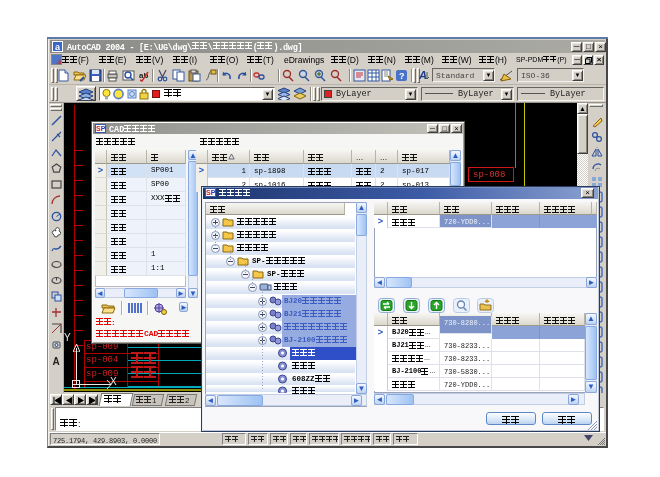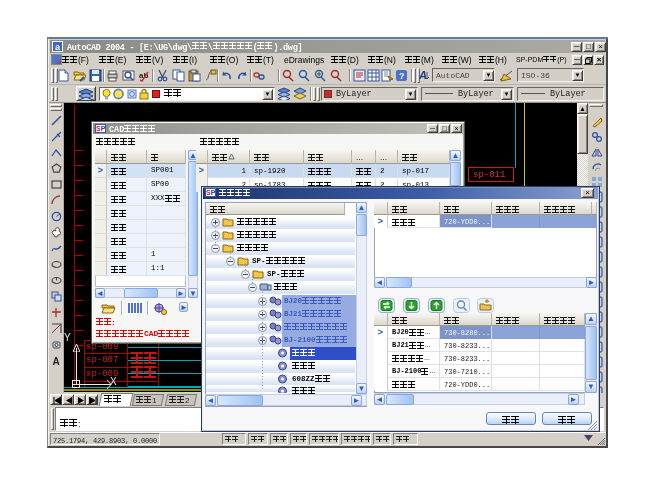--- a/index.html
+++ b/index.html
@@ -205,21 +205,21 @@
 <div class="ab " style="left:349px;top:69px;width:2px;height:13px;border-left:1px solid #8a8880;border-right:1px solid #fff"></div>
 <div class="ab " style="left:411px;top:69px;width:2px;height:13px;border-left:1px solid #8a8880;border-right:1px solid #fff"></div>
 <div class="ab " style="left:413px;top:68px;width:3px;height:15px;background:#d4d0c8;border:1px solid;border-color:#fff #6d6d68 #6d6d68 #fff"></div>
 <div class="ab " style="left:417px;top:68px;width:3px;height:15px;background:#d4d0c8;border:1px solid;border-color:#fff #6d6d68 #6d6d68 #fff"></div>
 <div class="ab " style="left:418px;top:69px;width:13px;height:13px;">
     <svg width="13" height="13" viewBox="0 0 13 13">
       <text x="1" y="10" font-size="11" font-weight="bold" fill="#1c3a8c" font-style="italic">A</text>
       <path d="M9 3v7M7 8l2 2 2-2" stroke="#555" fill="none"></path>
     </svg>
   </div>
-<div class="ab sunk2 mono" style="left:432px;top:68px;width:63px;height:14px;font-size:8px;color:#444;padding:2px 0 0 3px">AutoCAD</div>
+<div class="ab sunk2 mono" style="left:432px;top:68px;width:63px;height:14px;font-size:8px;color:#444;padding:2px 0 0 3px">Standard</div>
 <div class="ab btn" style="left:483px;top:70px;width:11px;height:11px;line-height:9px;font-size:6px">▼</div>
 <div class="ab " style="left:499px;top:69px;width:15px;height:13px;">
     <svg width="15" height="13" viewBox="0 0 15 13">
       <path d="M1 11L13 2" stroke="#555"></path>
       <path d="M2 12l10-2-7-5z" fill="#e8c040" stroke="#806010"></path>
     </svg>
   </div>
 <div class="ab sunk2 mono" style="left:517px;top:68px;width:67px;height:14px;font-size:8px;color:#444;padding:2px 0 0 3px">ISO-36</div>
 <div class="ab btn" style="left:572px;top:70px;width:11px;height:11px;line-height:9px;font-size:6px">▼</div>
 <div class="ab " style="left:49px;top:85px;width:557px;height:18px;background:#d4d0c8;border-bottom:1px solid #98948c"></div>
@@ -384,37 +384,37 @@
 <div class="ab " style="left:74px;top:225px;width:9px;height:1px;background:#b00000"></div>
 <div class="ab " style="left:74px;top:240px;width:9px;height:1px;background:#b00000"></div>
 <div class="ab " style="left:74px;top:255px;width:9px;height:1px;background:#b00000"></div>
 <div class="ab " style="left:74px;top:270px;width:9px;height:1px;background:#b00000"></div>
 <div class="ab " style="left:74px;top:285px;width:9px;height:1px;background:#b00000"></div>
 <div class="ab " style="left:74px;top:300px;width:9px;height:1px;background:#b00000"></div>
 <div class="ab " style="left:74px;top:315px;width:9px;height:1px;background:#b00000"></div>
 <div class="ab " style="left:74px;top:330px;width:9px;height:1px;background:#b00000"></div>
 <div class="ab " style="left:74px;top:345px;width:9px;height:1px;background:#b00000"></div>
 <div class="ab " style="left:468px;top:167px;width:46px;height:15px;border:1px solid #d01818"></div>
-<div class="ab mono" style="left:473px;top:170px;width:40px;height:10px;color:#e03030;font-size:9px">sp-011</div>
+<div class="ab mono" style="left:473px;top:170px;width:40px;height:10px;color:#e03030;font-size:9px">sp-008</div>
 <div class="ab " style="left:515px;top:103px;width:1px;height:65px;background:#00a8b8"></div>
 <div class="ab " style="left:524px;top:103px;width:1px;height:83px;background:#c8c800"></div>
 <div class="ab " style="left:84px;top:340px;width:1px;height:47px;background:#b00000"></div>
 <div class="ab " style="left:127px;top:340px;width:1px;height:47px;background:#b00000"></div>
 <div class="ab " style="left:158px;top:340px;width:1px;height:47px;background:#b00000"></div>
 <div class="ab " style="left:84px;top:340px;width:75px;height:1px;background:#b00000"></div>
 <div class="ab " style="left:84px;top:353px;width:75px;height:1px;background:#b00000"></div>
 <div class="ab " style="left:84px;top:367px;width:75px;height:1px;background:#b00000"></div>
 <div class="ab " style="left:84px;top:381px;width:75px;height:1px;background:#b00000"></div>
 <div class="ab " style="left:128px;top:347px;width:73px;height:1px;background:#00a8b8"></div>
 <div class="ab " style="left:128px;top:360px;width:73px;height:1px;background:#00a8b8"></div>
 <div class="ab " style="left:128px;top:373px;width:73px;height:1px;background:#00a8b8"></div>
 <div class="ab " style="left:128px;top:386px;width:73px;height:1px;background:#00a8b8"></div>
 <div class="ab " style="left:64px;top:387px;width:137px;height:1px;background:#00a8b8"></div>
 <div class="ab mono" style="left:86px;top:342px;width:40px;height:10px;color:#d02020;font-size:9px">sp-009</div>
-<div class="ab mono" style="left:86px;top:355px;width:40px;height:10px;color:#d02020;font-size:9px">sp-007</div>
+<div class="ab mono" style="left:86px;top:355px;width:40px;height:10px;color:#d02020;font-size:9px">sp-004</div>
 <div class="ab mono" style="left:86px;top:369px;width:40px;height:10px;color:#d02020;font-size:9px">sp-009</div>
 <div class="ab zb" style="left:131px;top:352px;width:28px;height:13px;color:#c01818"><i class="z" style="width:12px;height:12px;margin:0px 1px 0 0"></i><i class="z" style="width:12px;height:12px;margin:0px 1px 0 0"></i></div>
 <div class="ab zb" style="left:131px;top:366px;width:28px;height:13px;color:#c01818"><i class="z" style="width:12px;height:12px;margin:0px 1px 0 0"></i><i class="z" style="width:12px;height:12px;margin:0px 1px 0 0"></i></div>
 <div class="ab " style="left:76px;top:348px;width:1px;height:36px;background:#e8e8e8"></div>
 <div class="ab " style="left:73px;top:384px;width:31px;height:1px;background:#e8e8e8"></div>
 <div class="ab " style="left:72px;top:380px;width:8px;height:8px;border:1px solid #e8e8e8"></div>
 <div class="ab " style="left:102px;top:380px;width:9px;height:9px;">
     <svg width="9" height="9" viewBox="0 0 9 9">
       <path d="M0 4.5L9 4.5M5 0l4 4.5L5 9" fill="none" stroke="#e8e8e8"></path>
     </svg>
@@ -658,28 +658,28 @@
 <div class="ab gh" style="left:208px;top:150px;width:42px;height:14px;"><i class="z" style="width:7px;height:7px;margin:2px 1px 0 0"></i><i class="z" style="width:7px;height:7px;margin:2px 1px 0 0"></i><svg width="7" height="7" viewBox="0 0 7 7" style="display:inline-block;vertical-align:top;margin-top:1px">
       <path d="M3.5 1L6.2 6H0.8z" fill="none" stroke="#667"></path>
     </svg></div>
 <div class="ab gh" style="left:250px;top:150px;width:54px;height:14px;"><i class="z" style="width:7px;height:7px;margin:2px 1px 0 0"></i><i class="z" style="width:7px;height:7px;margin:2px 1px 0 0"></i></div>
 <div class="ab gh" style="left:304px;top:150px;width:48px;height:14px;"><i class="z" style="width:7px;height:7px;margin:2px 1px 0 0"></i><i class="z" style="width:7px;height:7px;margin:2px 1px 0 0"></i></div>
 <div class="ab gh" style="left:352px;top:150px;width:24px;height:14px;"><span style="color:#333">...</span></div>
 <div class="ab gh" style="left:376px;top:150px;width:22px;height:14px;"><span style="color:#333">...</span></div>
 <div class="ab gh" style="left:398px;top:150px;width:52px;height:14px;"><i class="z" style="width:7px;height:7px;margin:2px 1px 0 0"></i><i class="z" style="width:7px;height:7px;margin:2px 1px 0 0"></i></div>
 <div class="ab " style="left:196px;top:164px;width:12px;height:14px;background:#f0efe9;border-right:1px solid #c8c4ba;color:#2050c0;font-size:9px;font-weight:bold;padding-top:1px;text-align:center">&gt;</div>
 <div class="ab cell mono" style="left:208px;top:164px;width:42px;height:14px;background:#c8daf2;text-align:right;padding-right:3px;font-size:7.5px;padding-top:3px">1</div>
-<div class="ab cell mono" style="left:250px;top:164px;width:54px;height:14px;background:#c8daf2;font-size:7.5px;padding-top:3px">sp-1920</div>
+<div class="ab cell mono" style="left:250px;top:164px;width:54px;height:14px;background:#c8daf2;font-size:7.5px;padding-top:3px">sp-1898</div>
 <div class="ab cell" style="left:304px;top:164px;width:48px;height:14px;background:#c8daf2"><i class="z" style="width:7px;height:7px;margin:2px 1px 0 0"></i><i class="z" style="width:7px;height:7px;margin:2px 1px 0 0"></i><i class="z" style="width:7px;height:7px;margin:2px 1px 0 0"></i></div>
 <div class="ab cell" style="left:352px;top:164px;width:24px;height:14px;background:#c8daf2"><i class="z" style="width:7px;height:7px;margin:2px 1px 0 0"></i><i class="z" style="width:7px;height:7px;margin:2px 1px 0 0"></i></div>
 <div class="ab cell mono" style="left:376px;top:164px;width:22px;height:14px;background:#c8daf2;font-size:7.5px;padding-top:3px">2</div>
 <div class="ab cell mono" style="left:398px;top:164px;width:52px;height:14px;background:#c8daf2;font-size:7.5px;padding-top:3px">sp-017</div>
 <div class="ab " style="left:196px;top:178px;width:12px;height:14px;background:#f0efe9;border-right:1px solid #c8c4ba"></div>
 <div class="ab cell mono" style="left:208px;top:178px;width:42px;height:14px;background:#fff;text-align:right;padding-right:3px;font-size:7.5px;padding-top:3px">2</div>
-<div class="ab cell mono" style="left:250px;top:178px;width:54px;height:14px;background:#fff;font-size:7.5px;padding-top:3px">sp-1783</div>
+<div class="ab cell mono" style="left:250px;top:178px;width:54px;height:14px;background:#fff;font-size:7.5px;padding-top:3px">sp-1016</div>
 <div class="ab cell" style="left:304px;top:178px;width:48px;height:14px;background:#fff"><i class="z" style="width:7px;height:7px;margin:2px 1px 0 0"></i><i class="z" style="width:7px;height:7px;margin:2px 1px 0 0"></i><i class="z" style="width:7px;height:7px;margin:2px 1px 0 0"></i></div>
 <div class="ab cell" style="left:352px;top:178px;width:24px;height:14px;background:#fff"><i class="z" style="width:7px;height:7px;margin:2px 1px 0 0"></i><i class="z" style="width:7px;height:7px;margin:2px 1px 0 0"></i></div>
 <div class="ab cell mono" style="left:376px;top:178px;width:22px;height:14px;background:#fff;font-size:7.5px;padding-top:3px">2</div>
 <div class="ab cell mono" style="left:398px;top:178px;width:52px;height:14px;background:#fff;font-size:7.5px;padding-top:3px">sp-013</div>
 <div class="ab xtr" style="left:450px;top:150px;width:11px;height:36px;"></div>
 <div class="ab xb" style="left:450px;top:150px;width:11px;height:11px;">▲</div>
 <div class="ab xth" style="left:450px;top:162px;width:11px;height:24px;"></div>
 <div class="ab " style="left:201px;top:186px;width:399px;height:246px;background:#f8f8fb;border:1px solid #2a3c60;box-shadow:inset 1px 1px 0 #e8eef8, inset -1px -1px 0 #c0c8d8"></div>
 <div class="ab " style="left:203px;top:187px;width:395px;height:12px;background:linear-gradient(90deg,#1e366e 0%,#3c5ba6 55%,#8aa0d0 100%);border-top:1px solid #7890c0"></div>
 <div class="ab " style="left:205px;top:188px;width:11px;height:9px;background:#fff;border:1px solid #3858a8;font-size:7px;font-weight:bold;line-height:7px;text-align:center"><span style="color:#d02020">S</span><span style="color:#2040c0">P</span></div>
@@ -924,36 +924,36 @@
     </svg>
   </div>
 <div class="ab " style="left:374px;top:313px;width:223px;height:80px;background:#fff;border:1px solid #98a2b8"></div>
 <div class="ab gh" style="left:374px;top:313px;width:14px;height:13px;"></div>
 <div class="ab gh" style="left:388px;top:313px;width:52px;height:13px;"><i class="z" style="width:7px;height:7px;margin:2px 1px 0 0"></i><i class="z" style="width:7px;height:7px;margin:2px 1px 0 0"></i></div>
 <div class="ab gh" style="left:440px;top:313px;width:52px;height:13px;"><i class="z" style="width:7px;height:7px;margin:2px 1px 0 0"></i><i class="z" style="width:7px;height:7px;margin:2px 1px 0 0"></i></div>
 <div class="ab gh" style="left:492px;top:313px;width:48px;height:13px;"><i class="z" style="width:7px;height:7px;margin:2px 1px 0 0"></i><i class="z" style="width:7px;height:7px;margin:2px 1px 0 0"></i><i class="z" style="width:7px;height:7px;margin:2px 1px 0 0"></i></div>
 <div class="ab gh" style="left:540px;top:313px;width:45px;height:13px;"><i class="z" style="width:7px;height:7px;margin:2px 1px 0 0"></i><i class="z" style="width:7px;height:7px;margin:2px 1px 0 0"></i><i class="z" style="width:7px;height:7px;margin:2px 1px 0 0"></i><i class="z" style="width:7px;height:7px;margin:2px 1px 0 0"></i></div>
 <div class="ab " style="left:374px;top:326px;width:14px;height:13px;background:#fff;border-right:1px solid #c8ccd8;color:#2050c0;font-size:9px;font-weight:bold;text-align:center;padding-top:1px">&gt;</div>
 <div class="ab cell" style="left:388px;top:326px;width:52px;height:13px;background:#fff"><span class="mono" style="font-size:7px;font-weight:bold;vertical-align:top;line-height:8px">BJ20</span><i class="z" style="width:7px;height:7px;margin:1px 1px 0 0"></i><i class="z" style="width:7px;height:7px;margin:1px 1px 0 0"></i><span style="font-size:7px;vertical-align:top">...</span></div>
-<div class="ab cell mono" style="left:440px;top:326px;width:52px;height:18px;background:#7e94c8;color:#eef2fc;font-size:7px;padding-top:3px">730-8280...</div>
+<div class="ab cell mono" style="left:440px;top:316px;width:52px;height:18px;background:#7e94c8;color:#eef2fc;font-size:7px;padding-top:3px">730-8280...</div>
 <div class="ab " style="left:492px;top:326px;width:48px;height:13px;background:#8ba3d6;border-right:1px solid #7e94c8"></div>
 <div class="ab " style="left:540px;top:326px;width:45px;height:13px;background:#8ba3d6"></div>
 <div class="ab " style="left:374px;top:339px;width:14px;height:13px;background:#fff;border-right:1px solid #c8ccd8;color:#2050c0;font-size:9px;font-weight:bold;text-align:center;padding-top:1px"></div>
 <div class="ab cell" style="left:388px;top:339px;width:52px;height:13px;background:#fff"><span class="mono" style="font-size:7px;font-weight:bold;vertical-align:top;line-height:8px">BJ21</span><i class="z" style="width:7px;height:7px;margin:1px 1px 0 0"></i><i class="z" style="width:7px;height:7px;margin:1px 1px 0 0"></i><span style="font-size:7px;vertical-align:top">...</span></div>
 <div class="ab cell mono" style="left:440px;top:339px;width:52px;height:13px;background:#fff;font-size:7px;padding-top:3px;color:#222">730-8233...</div>
 <div class="ab cell" style="left:492px;top:339px;width:48px;height:13px;background:#fff"></div>
 <div class="ab cell" style="left:540px;top:339px;width:45px;height:13px;background:#fff"></div>
 <div class="ab " style="left:374px;top:352px;width:14px;height:13px;background:#fff;border-right:1px solid #c8ccd8;color:#2050c0;font-size:9px;font-weight:bold;text-align:center;padding-top:1px"></div>
 <div class="ab cell" style="left:388px;top:352px;width:52px;height:13px;background:#fff"><i class="z" style="width:7px;height:7px;margin:1px 1px 0 0"></i><i class="z" style="width:7px;height:7px;margin:1px 1px 0 0"></i><i class="z" style="width:7px;height:7px;margin:1px 1px 0 0"></i><i class="z" style="width:7px;height:7px;margin:1px 1px 0 0"></i><span style="font-size:7px;vertical-align:top">...</span></div>
 <div class="ab cell mono" style="left:440px;top:352px;width:52px;height:13px;background:#fff;font-size:7px;padding-top:3px;color:#222">730-8233...</div>
 <div class="ab cell" style="left:492px;top:352px;width:48px;height:13px;background:#fff"></div>
 <div class="ab cell" style="left:540px;top:352px;width:45px;height:13px;background:#fff"></div>
 <div class="ab " style="left:374px;top:365px;width:14px;height:13px;background:#fff;border-right:1px solid #c8ccd8;color:#2050c0;font-size:9px;font-weight:bold;text-align:center;padding-top:1px"></div>
 <div class="ab cell" style="left:388px;top:365px;width:52px;height:13px;background:#fff"><span class="mono" style="font-size:7px;font-weight:bold;vertical-align:top;line-height:8px">BJ-2100</span><i class="z" style="width:7px;height:7px;margin:1px 1px 0 0"></i><span style="font-size:7px;vertical-align:top">...</span></div>
-<div class="ab cell mono" style="left:440px;top:365px;width:52px;height:13px;background:#fff;font-size:7px;padding-top:3px;color:#222">730-7210...</div>
+<div class="ab cell mono" style="left:440px;top:365px;width:52px;height:13px;background:#fff;font-size:7px;padding-top:3px;color:#222">730-5830...</div>
 <div class="ab cell" style="left:492px;top:365px;width:48px;height:13px;background:#fff"></div>
 <div class="ab cell" style="left:540px;top:365px;width:45px;height:13px;background:#fff"></div>
 <div class="ab " style="left:374px;top:378px;width:14px;height:13px;background:#fff;border-right:1px solid #c8ccd8;color:#2050c0;font-size:9px;font-weight:bold;text-align:center;padding-top:1px"></div>
 <div class="ab cell" style="left:388px;top:378px;width:52px;height:13px;background:#fff"><i class="z" style="width:7px;height:7px;margin:1px 1px 0 0"></i><i class="z" style="width:7px;height:7px;margin:1px 1px 0 0"></i><i class="z" style="width:7px;height:7px;margin:1px 1px 0 0"></i></div>
 <div class="ab cell mono" style="left:440px;top:378px;width:52px;height:13px;background:#fff;font-size:7px;padding-top:3px;color:#222">720-YDD0...</div>
 <div class="ab cell" style="left:492px;top:378px;width:48px;height:13px;background:#fff"></div>
 <div class="ab cell" style="left:540px;top:378px;width:45px;height:13px;background:#fff"></div>
 <div class="ab xtr" style="left:585px;top:313px;width:12px;height:80px;"></div>
 <div class="ab xb" style="left:585px;top:313px;width:12px;height:12px;">▲</div>
 <div class="ab xth" style="left:585px;top:326px;width:12px;height:54px;"></div>

